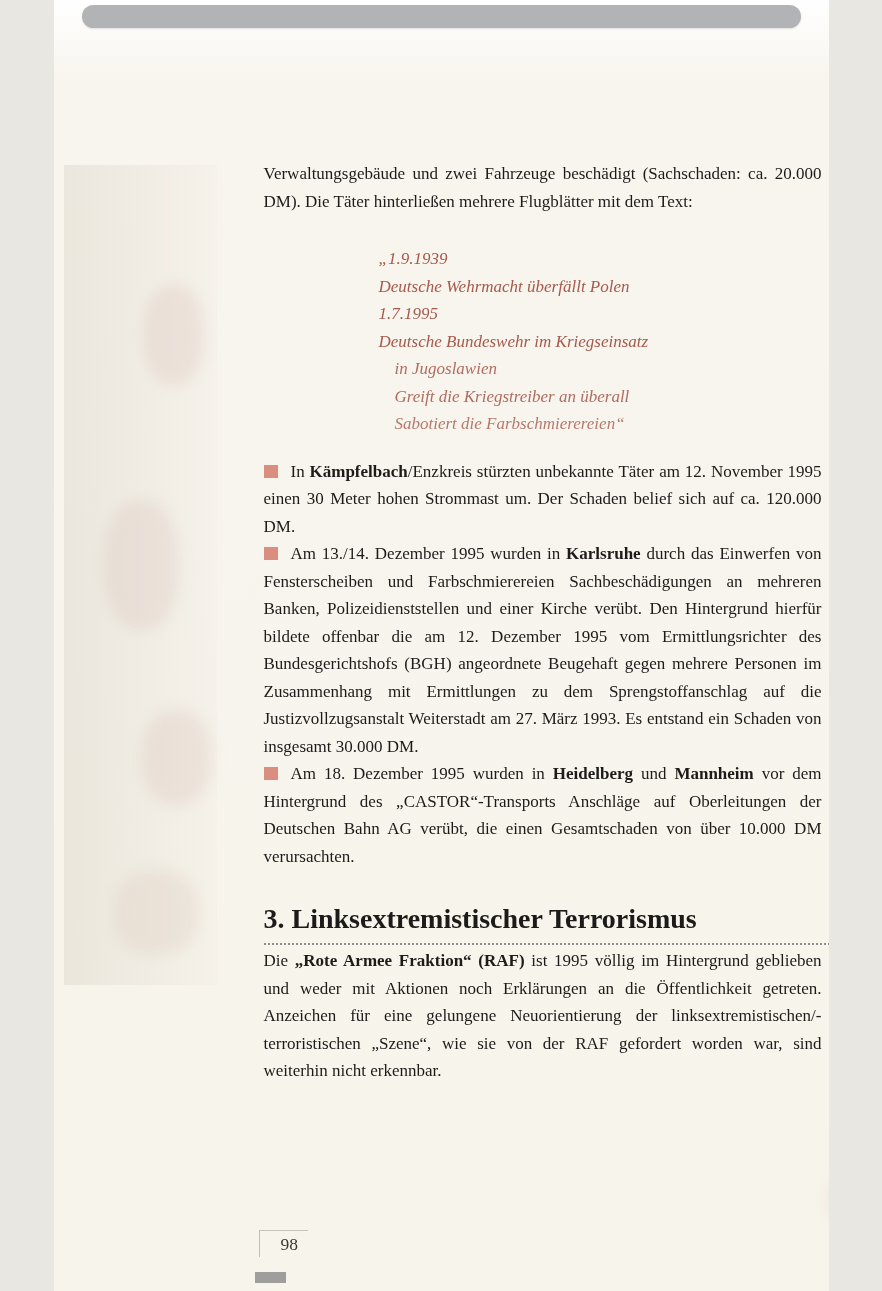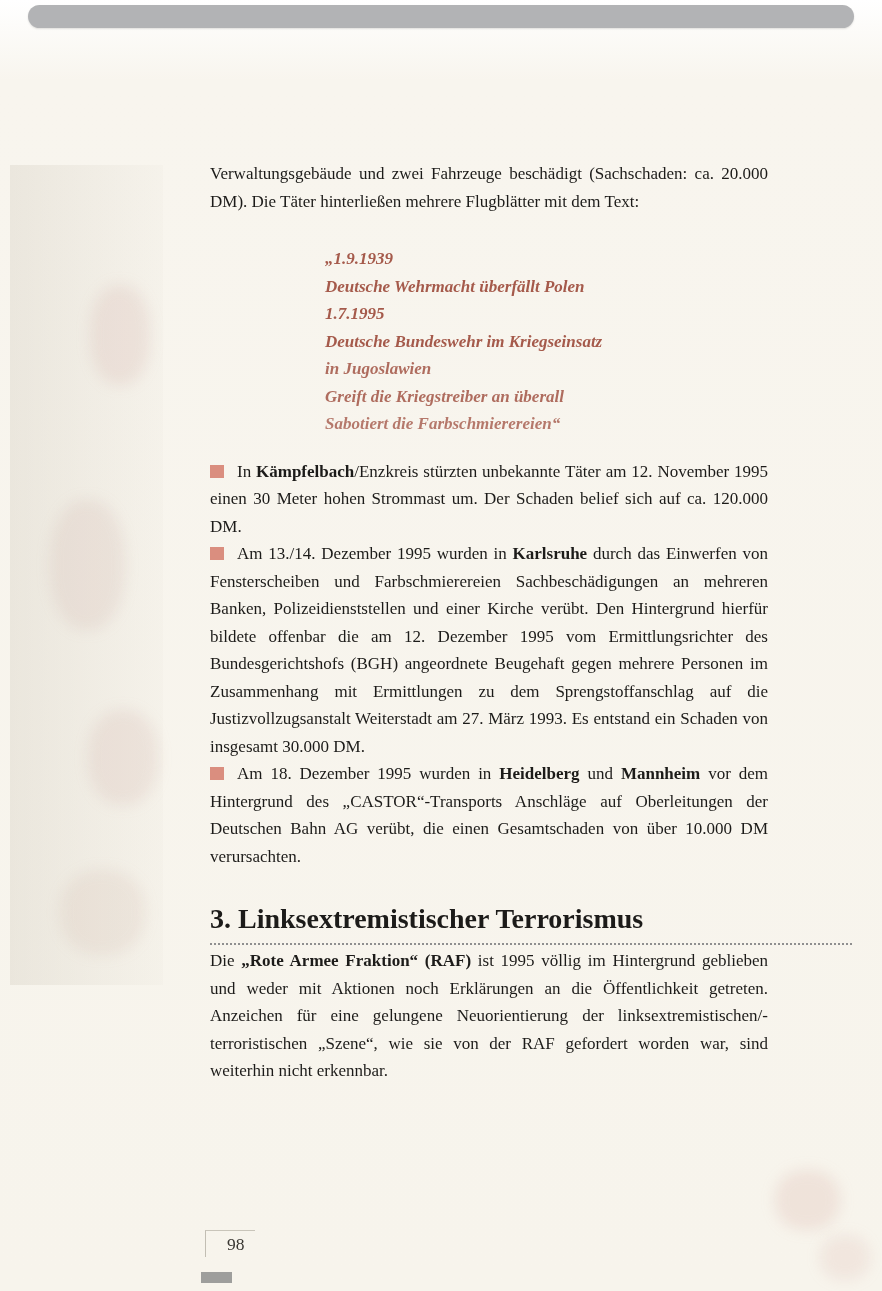--- a/index.html
+++ b/index.html
@@ -3,21 +3,21 @@
 <meta charset="utf-8">
 <style>
   html, body {
     margin: 0;
     padding: 0;
     background: #e9e7e2;
     font-family: "Liberation Serif", "DejaVu Serif", serif;
   }
   .page {
     position: relative;
-    width: 882px;
+    width: 775px;
     height: 1291px;
     margin: 0 auto;
     background: linear-gradient(#ffffff 0px, #f8f5ee 80px, #f7f4ec 100%);
     overflow: hidden;
     color: #1c1b19;
   }
   .top-bar {
     position: absolute;
     left: 28px;
     right: 28px;
@@ -59,24 +59,23 @@
     hyphens: auto;
     -webkit-hyphens: auto;
   }
   .content p { margin: 0; }
 
   .quote {
     margin: 30px 0 0 115px;
     font-style: italic;
     color: var(--quote-text, #a55a4b);
     text-align: left;
-    font-weight: bold;
   }
   .quote-line { white-space: nowrap; }
-  .quote-line:nth-child(n+5) { opacity: 0.88; }
+  .quote-line:nth-child(n+5) { opacity: 0.88; margin-left: 16px; }
   .quote-line:nth-child(7)   { opacity: 0.80; }
 
   .bullet-para { margin-top: 30px; }
   .bullet-para.first { margin-top: 20px; }
   .bullet-marker {
     display: inline-block;
     width: 14px;
     height: 13px;
     background: var(--bullet-marker, #da8e7f);
     margin-right: 13px;

